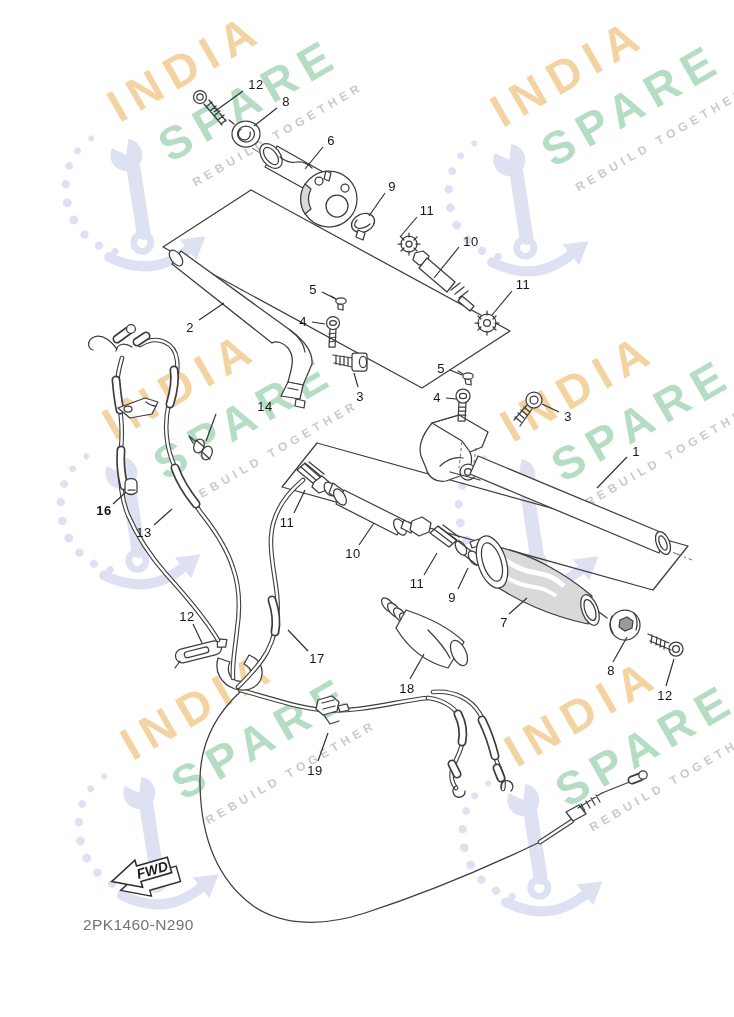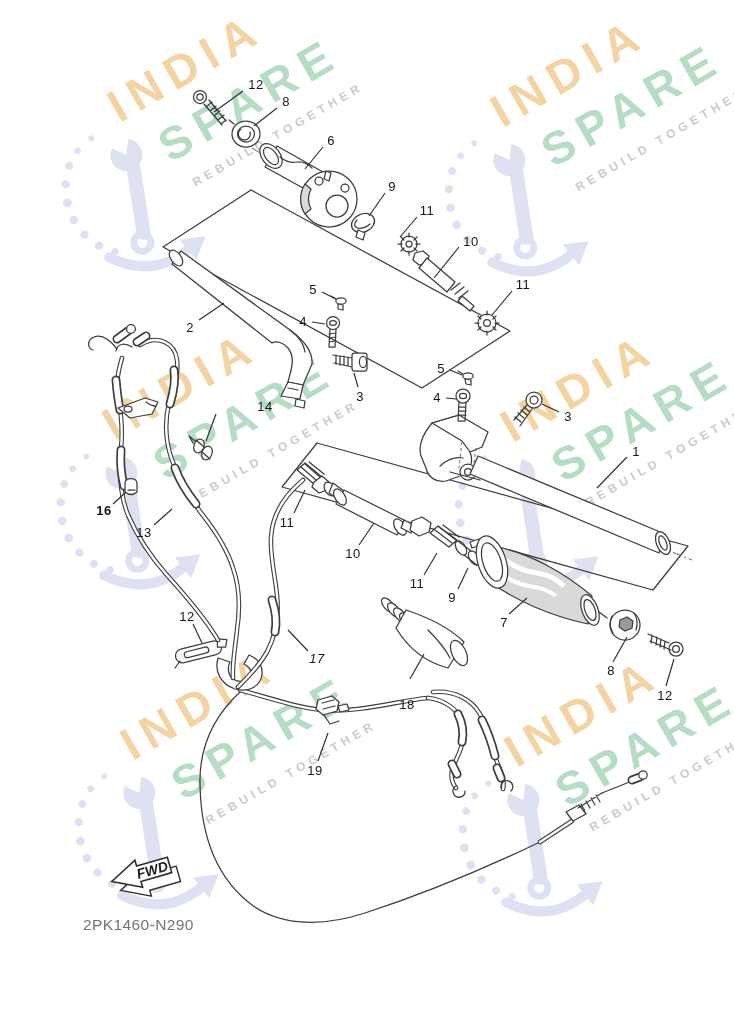--- a/index.html
+++ b/index.html
@@ -519,21 +519,21 @@
       <div class="callout" style="left: 568px; top: 416px;">3</div>
       <div class="callout" style="left: 636px; top: 451px;">1</div>
       <div class="callout" style="left: 104px; top: 510px; font-weight: bold;">16</div>
       <div class="callout" style="left: 144px; top: 532px;">13</div>
       <div class="callout" style="left: 287px; top: 522px;">11</div>
       <div class="callout" style="left: 353px; top: 553px;">10</div>
       <div class="callout" style="left: 417px; top: 583px;">11</div>
       <div class="callout" style="left: 452px; top: 597px;">9</div>
       <div class="callout" style="left: 504px; top: 622px;">7</div>
       <div class="callout" style="left: 187px; top: 616px;">12</div>
-      <div class="callout" style="left: 317px; top: 658px; font-style: italic;">17</div>
-      <div class="callout" style="left: 407px; top: 688px; margin-top: 16px;">18</div>
+      <div class="callout" style="left: 317px; top: 658px;">17</div>
+      <div class="callout" style="left: 407px; top: 688px;">18</div>
       <div class="callout" style="left: 611px; top: 670px;">8</div>
       <div class="callout" style="left: 665px; top: 695px;">12</div>
       <div class="callout" style="left: 315px; top: 770px;">19</div>
     </div>
 
   <div id="part-code">2PK1460-N290</div>
 </div>
 
 </body></html>

